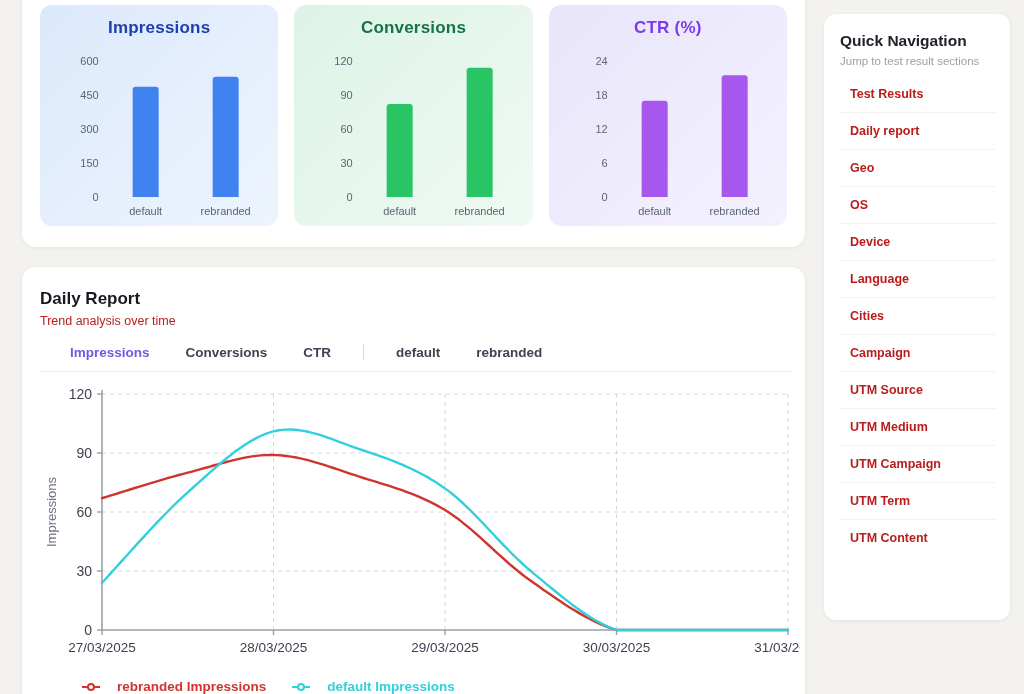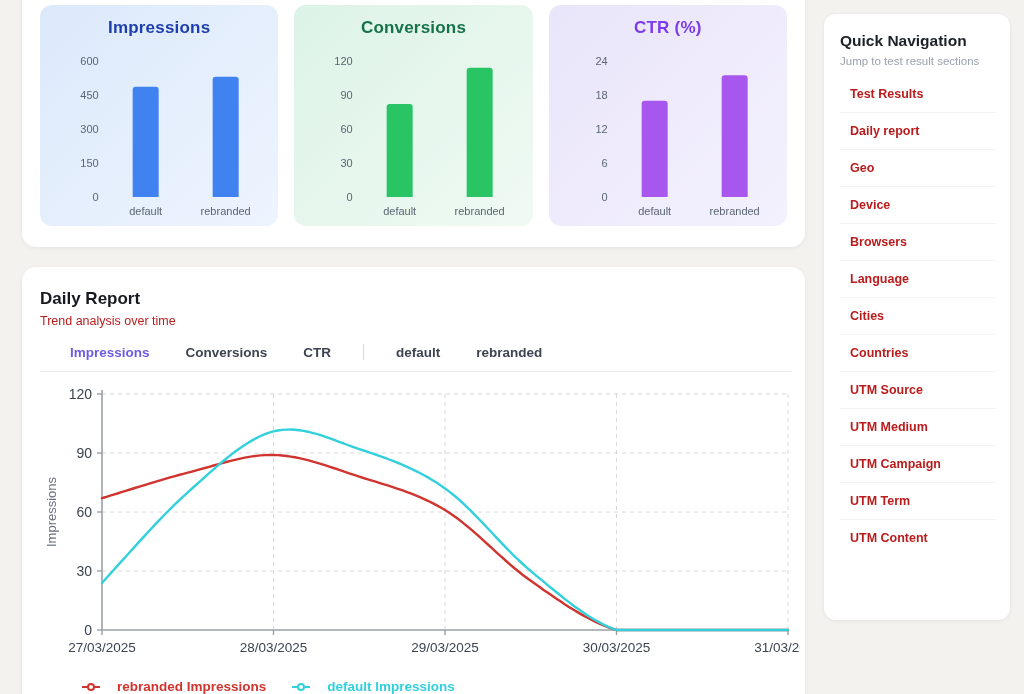--- a/index.html
+++ b/index.html
@@ -182,25 +182,25 @@
       </div>
   </section>
 
   <aside class="card nav-card">
     <h2>Quick Navigation</h2>
     <p class="sub">Jump to test result sections</p>
     <ul class="nav-list" id="nav-list">
         <li>Test Results</li>
         <li>Daily report</li>
         <li>Geo</li>
+        <li>OS</li>
         <li>Device</li>
-        <li>Browsers</li>
         <li>Language</li>
         <li>Cities</li>
-        <li>Countries</li>
+        <li>Campaign</li>
         <li>UTM Source</li>
         <li>UTM Medium</li>
         <li>UTM Campaign</li>
         <li>UTM Term</li>
         <li>UTM Content</li>
       </ul>
   </aside>
 
 </div>
 

